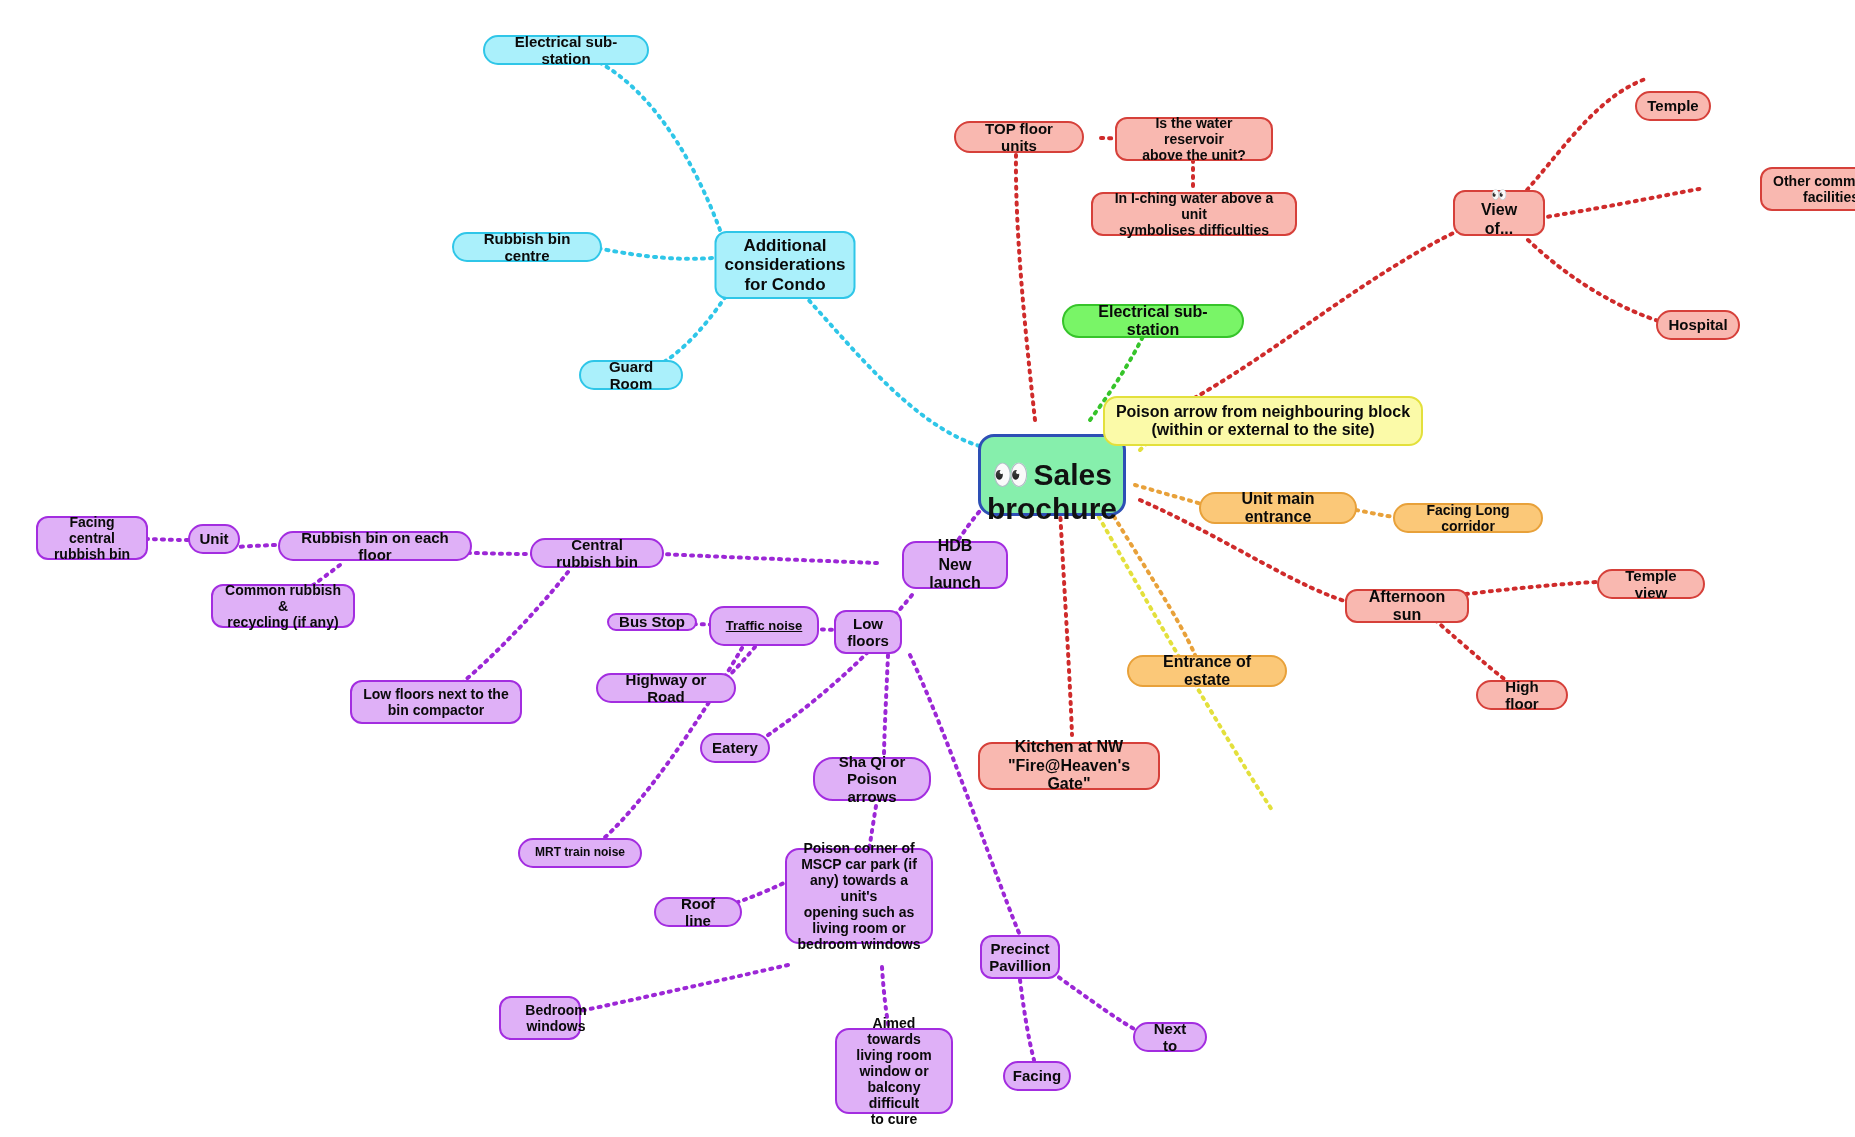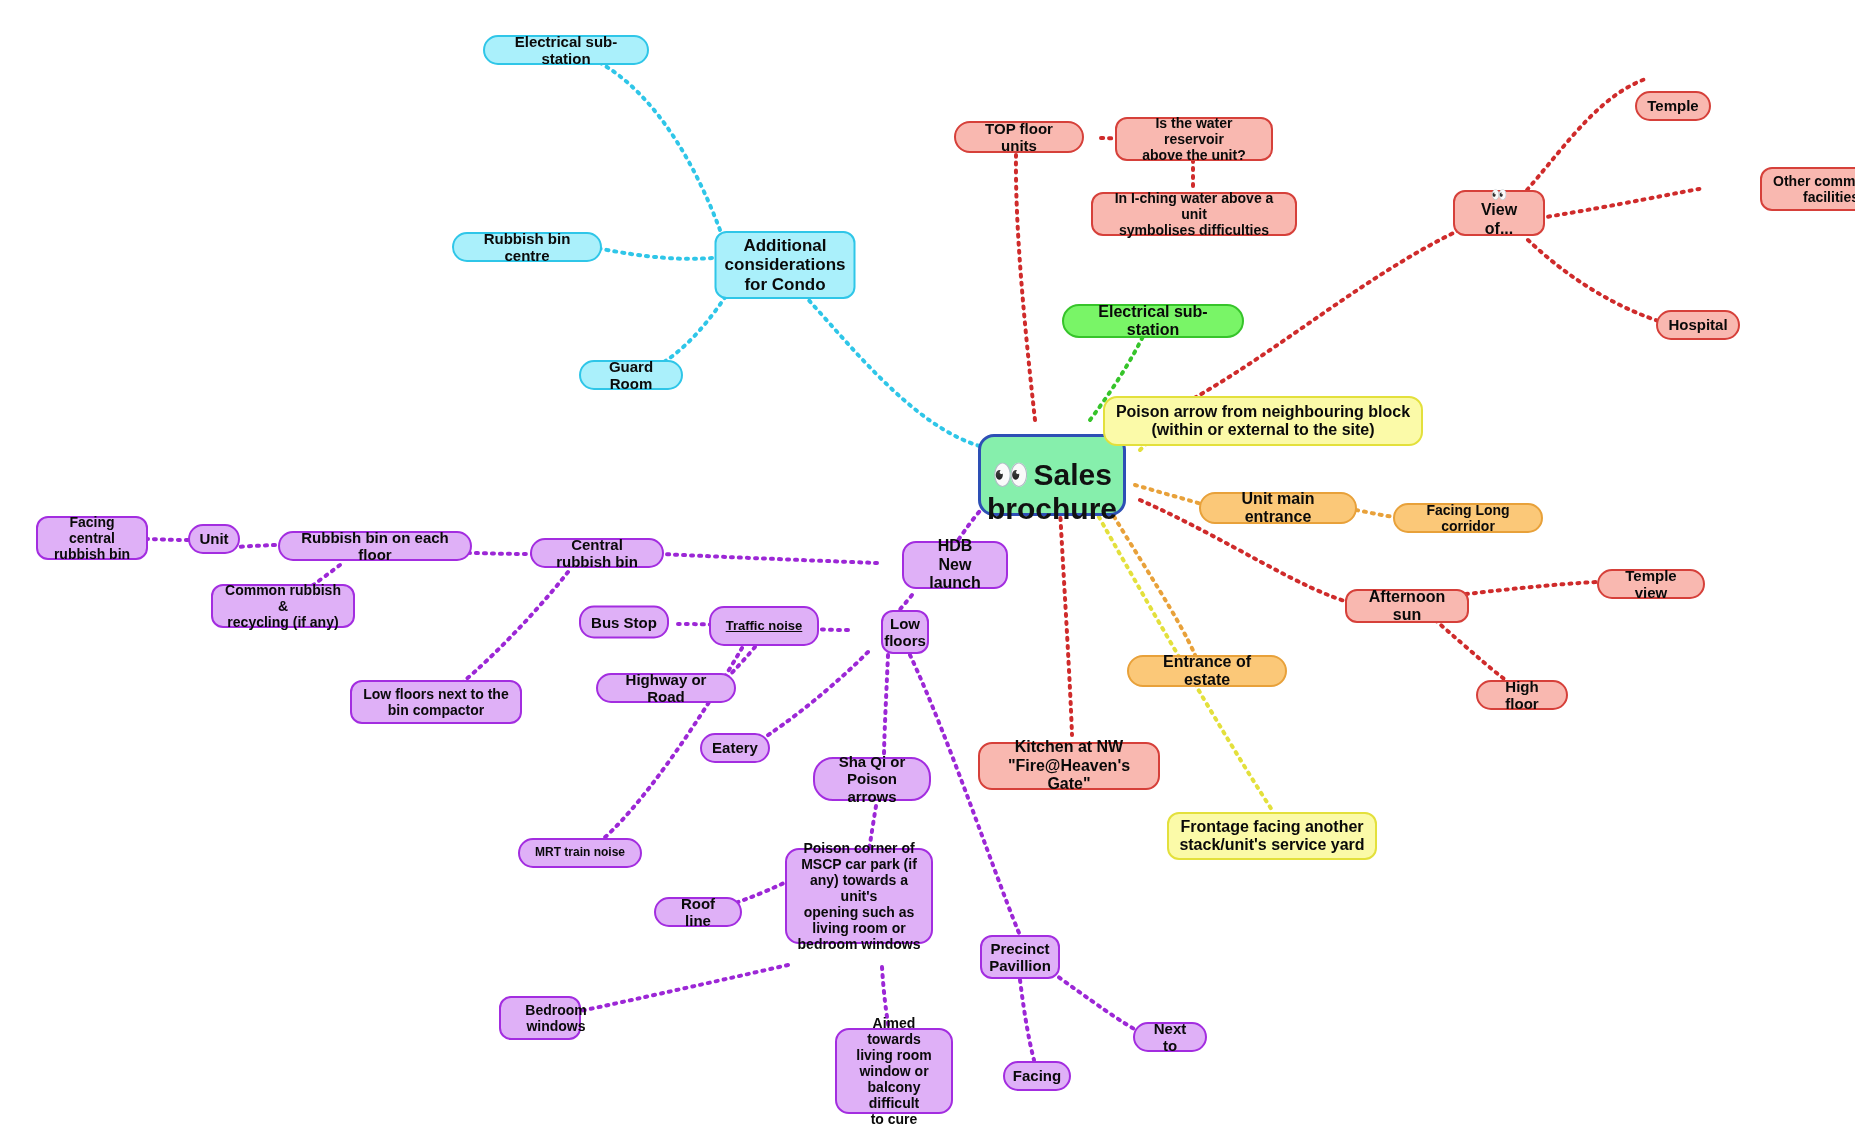--- a/index.html
+++ b/index.html
@@ -203,22 +203,20 @@
   <div class="node c-red" style="left:1831px; top:189px; width:142px; height:44px; border-radius:12px; font-size:14px;">Other community
 facilities</div>
 
   <div class="node c-red" style="left:1698px; top:325px; width:84px; height:30px; border-radius:15px; font-size:15px;">Hospital</div>
 
   <div class="node c-green" style="left:1153px; top:321px; width:182px; height:34px; border-radius:17px; font-size:16px;">Electrical sub-station</div>
 
   <div class="node c-yellow" style="left:1263px; top:421px; width:320px; height:50px; border-radius:14px; font-size:16px;">Poison arrow from neighbouring block
 (within or external to the site)</div>
 
-  <div class="node c-yellow" style="left:1272px; top:836px; width:210px; height:48px; border-radius:12px; font-size:16px;">Frontage facing another
-stack/unit's service yard</div>
 
   <div class="node c-orange" style="left:1278px; top:508px; width:158px; height:32px; border-radius:16px; font-size:16px;">Unit main entrance</div>
 
   <div class="node c-orange" style="left:1468px; top:518px; width:150px; height:30px; border-radius:15px; font-size:14px;">Facing Long corridor</div>
 
   <div class="node c-orange" style="left:1207px; top:671px; width:160px; height:32px; border-radius:16px; font-size:16px;">Entrance of estate</div>
 
   <div class="node c-red" style="left:1407px; top:606px; width:124px; height:34px; border-radius:12px; font-size:16px;">Afternoon sun</div>
 
   <div class="node c-red" style="left:1651px; top:584px; width:108px; height:30px; border-radius:15px; font-size:15px;">Temple view</div>
@@ -239,26 +237,26 @@
 
   <div class="node c-purple" style="left:92px; top:538px; width:112px; height:44px; border-radius:12px; font-size:14px;">Facing central
 rubbish bin</div>
 
   <div class="node c-purple" style="left:283px; top:606px; width:144px; height:44px; border-radius:12px; font-size:14px;">Common rubbish &amp;
 recycling (if any)</div>
 
   <div class="node c-purple" style="left:436px; top:702px; width:172px; height:44px; border-radius:12px; font-size:14px;">Low floors next to the
 bin compactor</div>
 
-  <div class="node c-purple" style="left:905px; top:632px; width:48px; height:44px; border-radius:12px; font-size:15px;">Low
+  <div class="node c-purple" style="left:868px; top:632px; width:68px; height:44px; border-radius:12px; font-size:15px;">Low
 floors</div>
 
   <div class="node c-purple" style="left:764px; top:626px; width:110px; height:40px; border-radius:15px; font-size:13px;text-decoration:underline;">Traffic noise</div>
 
-  <div class="node c-purple" style="left:624px; top:622px; width:90px; height:33px; border-radius:15px; font-size:15px;">Bus Stop</div>
+  <div class="node c-purple" style="left:652px; top:622px; width:90px; height:18px; border-radius:15px; font-size:15px;">Bus Stop</div>
 
   <div class="node c-purple" style="left:666px; top:688px; width:140px; height:30px; border-radius:15px; font-size:15px;">Highway or Road</div>
 
   <div class="node c-purple" style="left:735px; top:748px; width:70px; height:30px; border-radius:15px; font-size:15px;">Eatery</div>
 
   <div class="node c-purple" style="left:580px; top:853px; width:124px; height:30px; border-radius:15px; font-size:12px;">MRT train noise</div>
 
   <div class="node c-purple" style="left:872px; top:779px; width:118px; height:44px; border-radius:20px; font-size:15px;">Sha Qi or
 Poison arrows</div>
 

